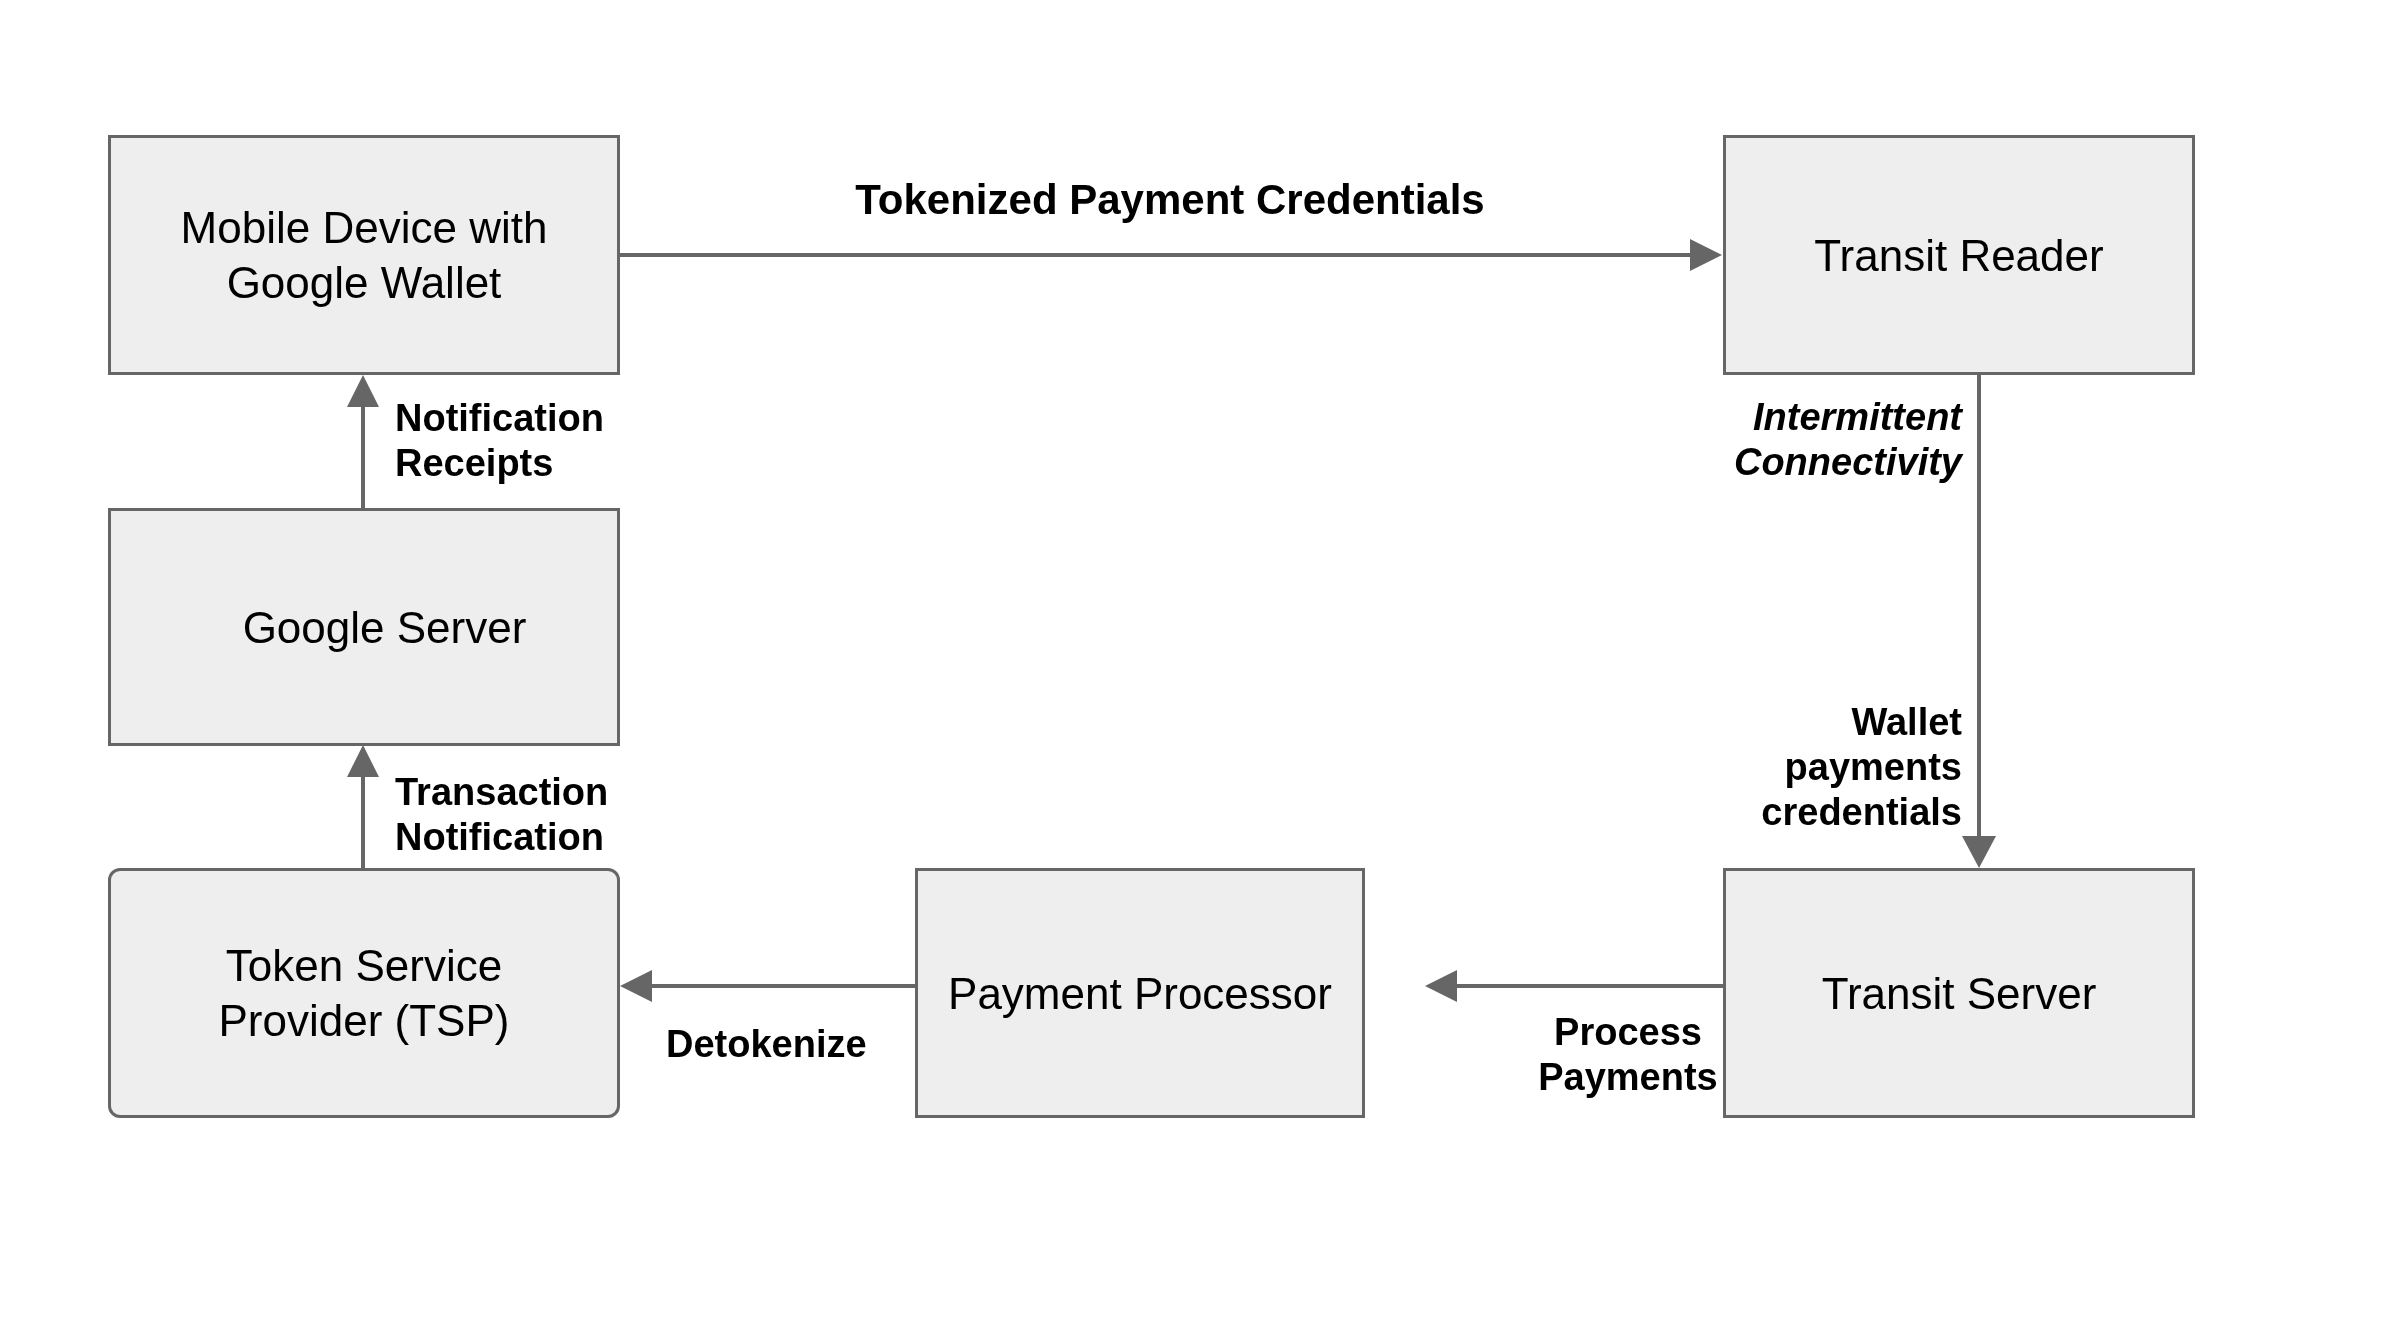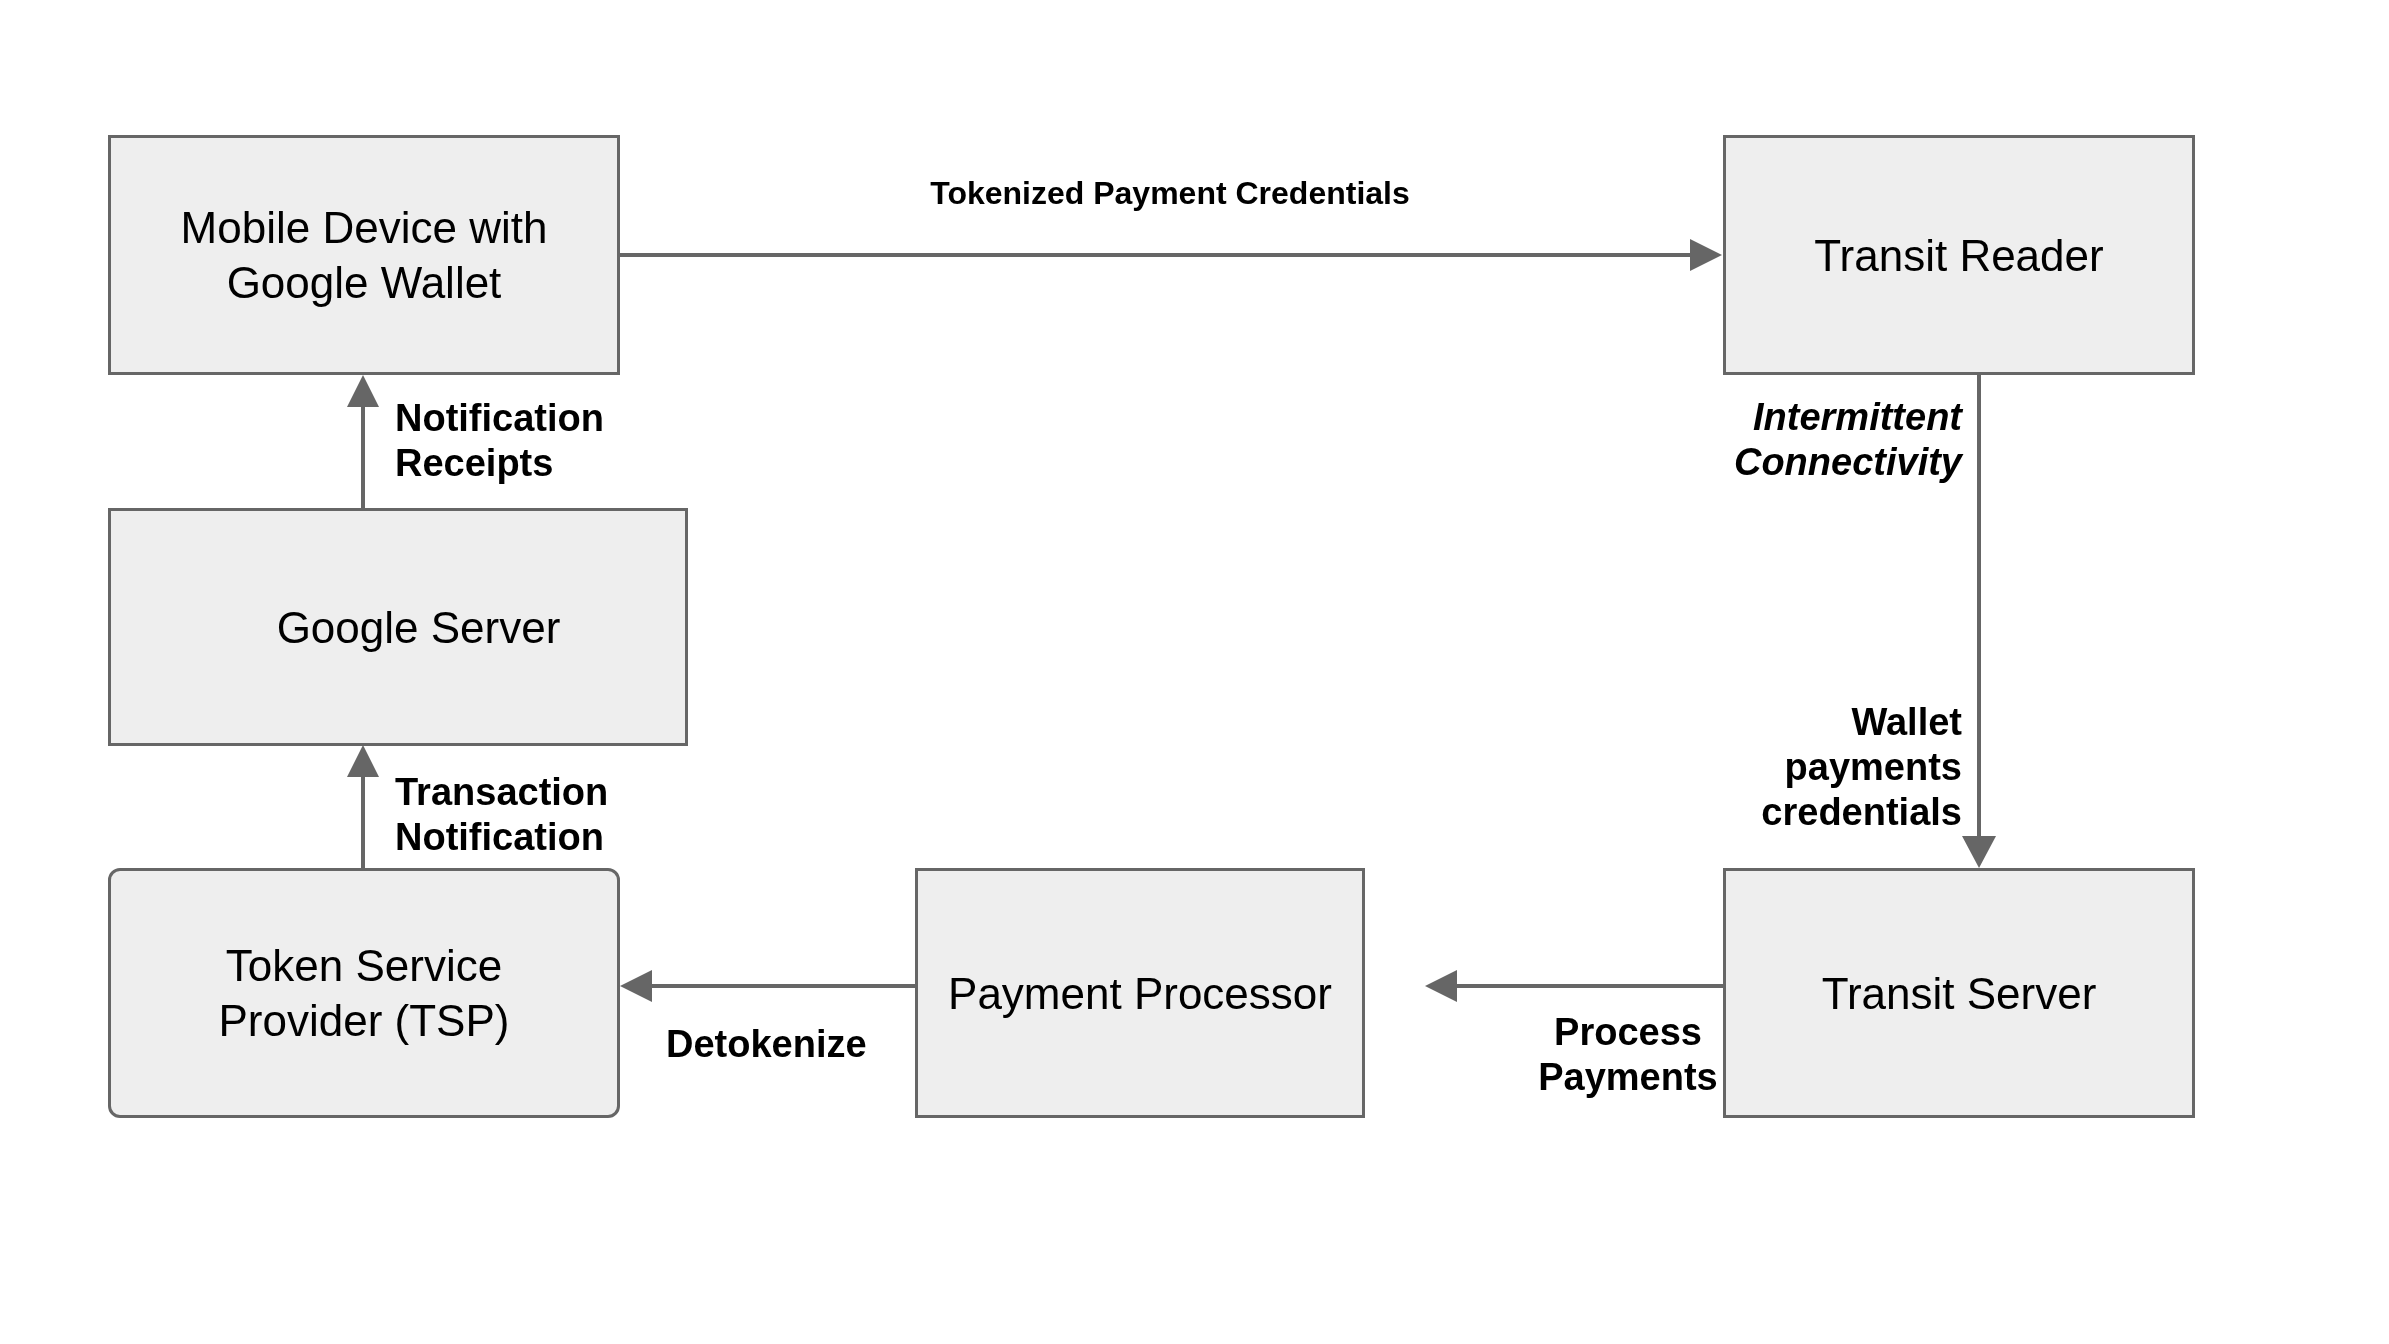--- a/index.html
+++ b/index.html
@@ -34,21 +34,21 @@
   }
   .edge-label {
     position: absolute;
     color: #000000;
     font-weight: bold;
     font-size: 38px;
     line-height: 1.18;
     white-space: pre-line;
   }
   .edge-label.big {
-    font-size: 32px;
+    font-size: 42px;
   }
   .edge-label.align-right {
     text-align: right;
   }
   .edge-label.align-left {
     text-align: left;
   }
   .edge-label.align-center {
     text-align: center;
   }
@@ -106,21 +106,21 @@
       <path class="edge-path" d="M 363 508 L 363 385"></path>
       <polygon class="arrow-head" points="363,375 347,407 379,407"></polygon>
     </g>
   </svg>
 
   <div class="node" style="left:108px; top:135px; width:512px; height:240px;">Mobile Device with
 Google Wallet</div>
 
   <div class="node" style="left:1723px; top:135px; width:472px; height:240px;">Transit Reader</div>
 
-  <div class="node" style="left:108px; top:508px; width:580px; height:238px;padding-left:41px;">Google Server</div>
+  <div class="node" style="left:108px; top:508px; width:512px; height:238px;padding-left:41px;">Google Server</div>
 
   <div class="node" style="left:1723px; top:868px; width:472px; height:250px;">Transit Server</div>
 
   <div class="node" style="left:108px; top:868px; width:512px; height:250px;border-radius:12px;">Token Service
 Provider (TSP)</div>
 
   <div class="node" style="left:915px; top:868px; width:450px; height:250px;">Payment Processor</div>
 
   <div class="edge-label big align-center" style="left:740px; top:175px; width:860px;">Tokenized Payment Credentials</div>
 

